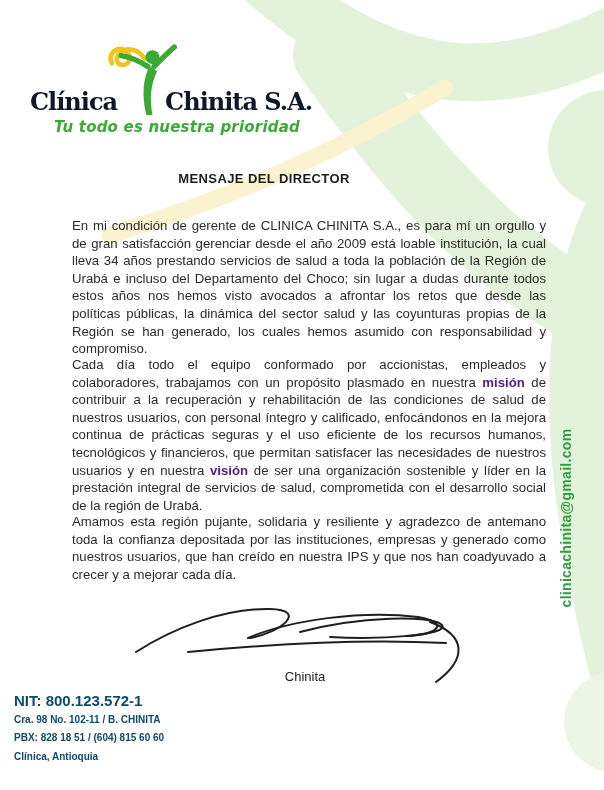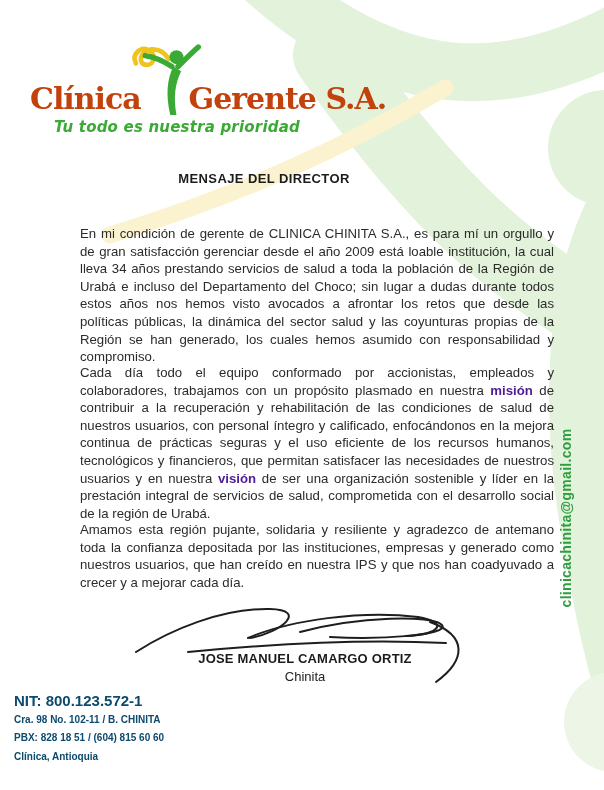--- a/index.html
+++ b/index.html
@@ -8,36 +8,36 @@
     overflow:hidden;font-family:"Liberation Sans",sans-serif;
   }
   .bg{position:absolute;left:0;top:0;width:604px;height:790px;z-index:0;}
   .content{position:absolute;left:0;top:0;width:604px;height:790px;z-index:1;}
 
   
   .logo{position:absolute;left:30px;top:40px;width:300px;}
   .logo-row{display:flex;align-items:flex-end;}
   .logo-word{
     font-family:"DejaVu Serif",serif;font-weight:bold;
-    font-size:30px;line-height:1;color:#c2410c;letter-spacing:-1px;
+    font-size:24px;line-height:1;color:#0f172a;letter-spacing:-1px;
     white-space:nowrap;
   }
   .logo-mark{width:78px;height:78px;margin:0 -14px -4px -16px;flex:none;}
   .tagline{
     margin:4px 0 0 24px;color:#3AAA35;font-style:italic;font-weight:bold;
     font-size:15px;font-family:"DejaVu Sans",sans-serif;letter-spacing:0.2px;
   }
 
   
   .doc-title{
     position:absolute;left:0;top:171px;width:528px;text-align:center;
     font-weight:bold;font-size:13px;color:#1c1c1c;letter-spacing:0.4px;
   }
   .body-text{
-    position:absolute;left:68px;width:474px;margin:12px;
+    position:absolute;left:68px;width:474px;margin:4px;
     text-align:justify;font-size:13.2px;line-height:17.6px;color:#2b2b2b;
   }
   .p1{top:213px;}
   .p2{top:352px;}
   .p3{top:509px;}
   .body-text strong{font-weight:bold;color:#4c1d95;}
 
   
   .sig-scribble{position:absolute;left:130px;top:592px;width:350px;height:95px;}
   .sig-name{
@@ -92,21 +92,21 @@
           <path d="M14,30 C8,18 20,8 30,13 C40,18 38,32 28,32 C16,32 18,14 34,12 C46,11 52,18 56,24" fill="none" stroke="#F0C41E" stroke-width="6" stroke-linecap="round"></path>
 
           <circle cx="66" cy="22" r="9" fill="#3AAA35"></circle>
 
           <path d="M60,34 C48,26 38,22 26,20" fill="none" stroke="#3AAA35" stroke-width="7" stroke-linecap="round"></path>
 
           <path d="M68,34 C78,24 86,16 94,9" fill="none" stroke="#3AAA35" stroke-width="7" stroke-linecap="round"></path>
 
           <path d="M58,96 C52,70 54,50 62,34 L72,40 C64,56 62,74 66,96 Z" fill="#3AAA35"></path>
         </svg>
-        <span class="logo-word">Gerente S.A.</span>
+        <span class="logo-word">Chinita S.A.</span>
       </div>
       <div class="tagline">Tu todo es nuestra prioridad</div>
     </div>
 
     <div class="doc-title">MENSAJE DEL DIRECTOR</div>
 
     <p class="body-text p1">En mi condición de gerente de CLINICA CHINITA S.A.,  es para mí un orgullo y de gran satisfacción gerenciar desde el año 2009 está loable institución, la cual lleva 34 años prestando servicios de salud a toda la población de la Región de Urabá e incluso del Departamento del Choco; sin lugar a dudas durante todos estos años nos hemos visto avocados a afrontar los retos que desde las políticas públicas, la dinámica del sector salud y las coyunturas propias de la Región se han generado, los cuales hemos asumido con responsabilidad y compromiso.</p>
 
     <p class="body-text p2"><span>Cada día todo el equipo conformado por accionistas, empleados y colaboradores, trabajamos con un propósito plasmado en nuestra </span><strong>misión</strong><span> de contribuir  a la recuperación y rehabilitación de  las condiciones de salud de nuestros usuarios, con personal íntegro y calificado, enfocándonos en la mejora continua de prácticas seguras y el uso eficiente de los recursos humanos, tecnológicos y financieros, que permitan satisfacer las necesidades de nuestros usuarios y en nuestra </span><strong>visión</strong><span> de ser una organización sostenible y líder en la prestación integral de servicios de salud, comprometida con el desarrollo social de la región de Urabá.</span></p>
 
@@ -114,21 +114,20 @@
 
     <svg class="sig-scribble" viewBox="0 0 350 95" xmlns="http://www.w3.org/2000/svg" aria-hidden="true">
       <g fill="none" stroke="#1e1e1e" stroke-width="2" stroke-linecap="round">
         <path d="M6,60 C40,38 92,16 140,17 C178,18 152,40 120,46"></path>
         <path d="M118,46 C160,28 232,18 288,25 C318,30 312,42 276,44"></path>
         <path d="M170,40 C230,24 302,23 312,33 C320,43 252,48 200,45"></path>
         <path d="M58,60 C140,52 236,47 316,51"></path>
         <path d="M300,30 C338,44 336,68 306,90"></path>
       </g>
     </svg>
-    <div class="sig-name">JOSE MANUEL CAMARGO ORTIZ</div>
     <div class="sig-role">Chinita</div>
 
     <div class="footer">
       <div class="footer-nit">NIT: 800.123.572-1</div>
       <div class="footer-line">Cra. 98 No. 102-11 / B. CHINITA</div>
       <div class="footer-line">PBX: 828 18 51 / (604) 815 60 60</div>
       <div class="footer-line">Clínica, Antioquia</div>
     </div>
 
     <div class="email-vertical">clinicachinita@gmail.com</div>

